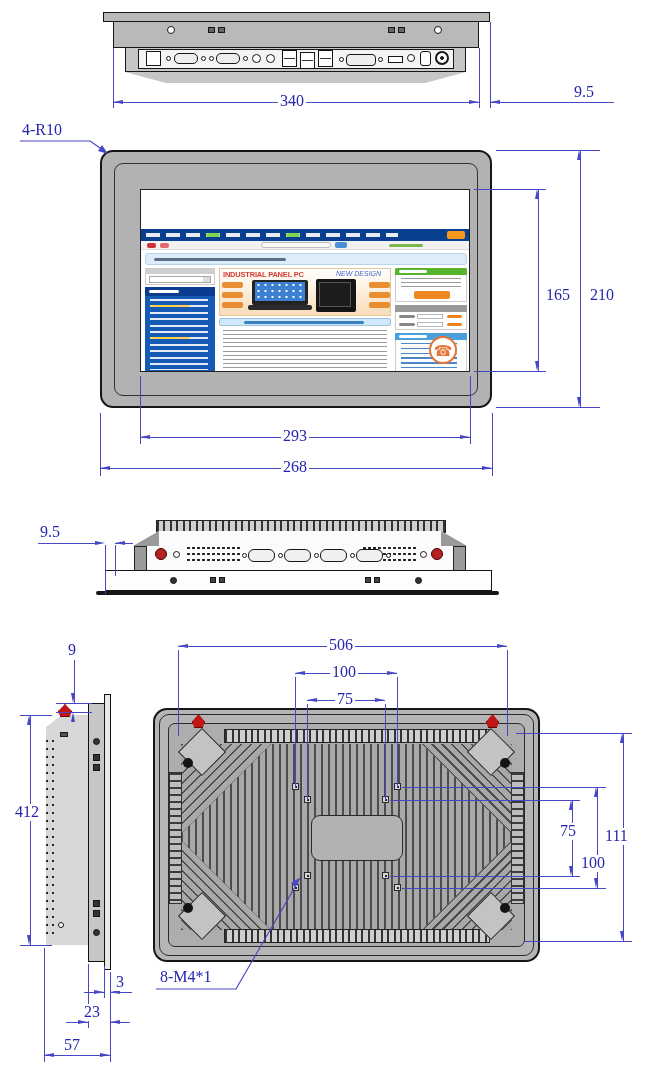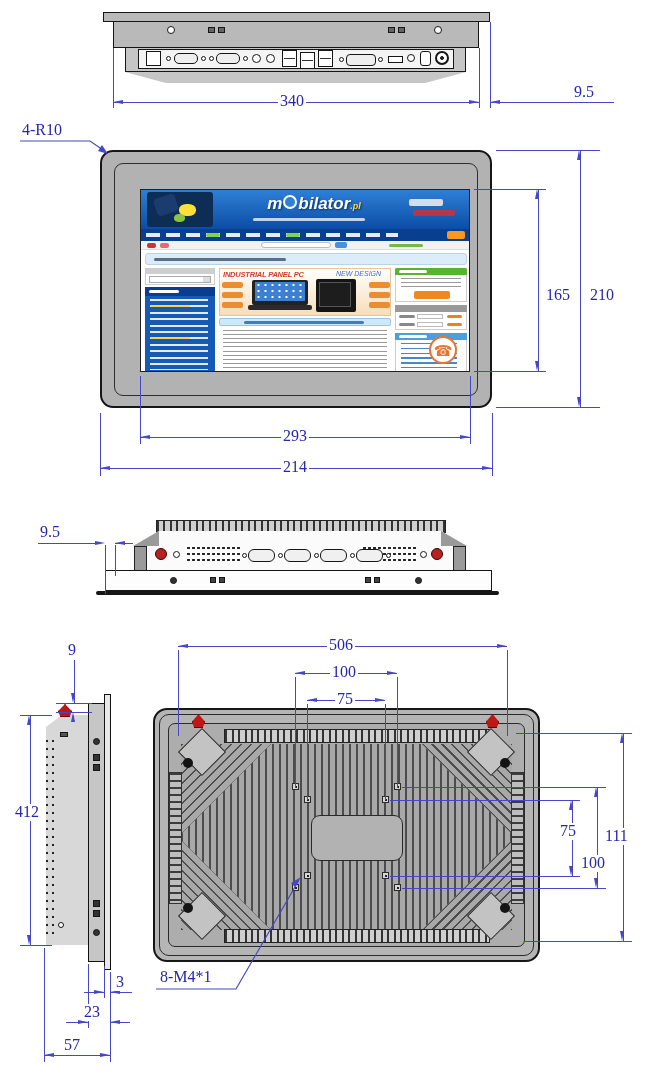--- a/index.html
+++ b/index.html
@@ -95,33 +95,20 @@
     <div class="dt" style="left:572px;top:84px;">9.5</div>
   </div>
 
   <div>
     <div class="dt" style="left:20px;top:122px;">4-R10</div>
     <div class="abs" style="left:100px;top:150px;width:392px;height:258px;background:#b2b2b2;border:2.5px solid #161616;border-radius:13px;"></div>
     <div class="abs" style="left:114px;top:163px;width:364px;height:233px;border:1.5px solid #2e2e2e;border-radius:9px;"></div>
 
     <div class="scr">
 
-      <div class="abs" style="left:0;top:0;width:330px;height:39px;background:linear-gradient(180deg,#2f7fd6 0%,#0b4da6 100%);">
-        <div class="abs" style="left:6px;top:2px;width:66px;height:35px;background:#0e2d55;border-radius:3px;overflow:hidden;">
-          <div class="abs" style="left:8px;top:4px;width:22px;height:18px;background:#1b3c6e;border-radius:4px;transform:rotate(-18deg);"></div>
-          <div class="abs" style="left:32px;top:12px;width:17px;height:12px;background:#ffe03a;border-radius:45%;"></div>
-          <div class="abs" style="left:27px;top:22px;width:11px;height:8px;background:#8bc53f;border-radius:45%;"></div>
-        </div>
-        <div class="abs" style="left:88px;top:4px;width:170px;height:22px;color:#fff;font-style:italic;font-weight:bold;font-size:17px;text-align:center;text-shadow:1px 1px 2px #06306b;">
-          <span>m</span><span style="display:inline-block;width:10px;height:10px;border:2.5px solid #fff;border-radius:50%;background:#2f7fd6;margin:0 1px;"></span><span>bilator</span><span style="font-size:9px;color:#ffd24a;">.pl</span>
-        </div>
-        <div class="bar" style="left:112px;top:28px;width:112px;height:3px;background:rgba(255,255,255,.75);"></div>
-        <div class="bar" style="left:268px;top:9px;width:34px;height:7px;background:#e9e9e9;opacity:.9;"></div>
-        <div class="bar" style="left:272px;top:20px;width:42px;height:6px;background:#cc3333;opacity:.85;"></div>
-      </div>
 
       <div class="abs" style="left:0;top:39px;width:330px;height:12px;background:#0a3f8f;">
         <div class="navseg abs" style="left:5px;top:4px;width:252px;height:4px;"></div>
         <div class="bar" style="left:65px;top:4px;width:14px;height:4px;background:#7fd34f;"></div>
         <div class="bar" style="left:145px;top:4px;width:14px;height:4px;background:#7fd34f;"></div>
         <div class="bar" style="left:306px;top:2px;width:18px;height:8px;background:#f59a1f;"></div>
       </div>
 
       <div class="abs" style="left:0;top:51px;width:330px;height:9px;background:#f2f2f2;border-bottom:1px solid #ddd;">
         <div class="bar" style="left:6px;top:2px;width:9px;height:5px;background:#cc3333;"></div>
@@ -144,21 +131,21 @@
       <div class="abs" style="left:4px;top:97px;width:70px;height:86px;background:#155ab5;">
         <div class="abs" style="left:0;top:0;width:100%;height:9px;background:#0a3c90;">
             <div class="bar" style="left:4px;top:3px;width:30px;height:3px;background:#fff;"></div>
           </div>
         <div class="whitelines abs" style="left:5px;top:12px;width:58px;height:71px;"></div>
         <div class="bar" style="left:5px;top:18px;width:40px;height:2px;background:#ffd24a;"></div>
         <div class="bar" style="left:5px;top:50px;width:40px;height:2px;background:#ffd24a;"></div>
       </div>
 
       <div class="abs" style="left:78px;top:78px;width:172px;height:48px;background:linear-gradient(180deg,#ffffff,#f7ddba);border:1px solid #e3c79b;overflow:hidden;">
-        <div class="abs" style="left:3px;top:1px;font-size:7.5px;font-weight:bold;font-style:italic;color:#d43c2e;letter-spacing:-0.2px;">INDUSTRIAL PANEL PC</div>
+        <div class="abs" style="left:3px;top:1px;font-size:7.5px;font-weight:bold;color:#d43c2e;letter-spacing:-0.2px;">INDUSTRIAL PANEL PC</div>
         <div class="abs" style="left:116px;top:1px;font-size:7px;font-style:italic;color:#4466cc;">NEW DESIGN</div>
         <div class="bar" style="left:2px;top:13px;width:21px;height:6px;background:#e8831f;opacity:.9;"></div>
         <div class="bar" style="left:2px;top:23px;width:21px;height:6px;background:#e8831f;opacity:.9;"></div>
         <div class="bar" style="left:2px;top:33px;width:21px;height:6px;background:#e8831f;opacity:.9;"></div>
         <div class="bar" style="left:149px;top:13px;width:21px;height:6px;background:#e8831f;opacity:.9;"></div>
         <div class="bar" style="left:149px;top:23px;width:21px;height:6px;background:#e8831f;opacity:.9;"></div>
         <div class="bar" style="left:149px;top:33px;width:21px;height:6px;background:#e8831f;opacity:.9;"></div>
         <div class="abs" style="left:32px;top:11px;width:56px;height:25px;background:#222;border-radius:2px;">
           <div class="abs" style="left:3px;top:2px;width:50px;height:19px;background:#3d7fd0;background-image:radial-gradient(#fff 1px,transparent 1.3px);background-size:7px 6px;"></div>
         </div>
@@ -216,21 +203,21 @@
     <div class="vl" style="left:470px;top:376px;height:68px;"></div>
     <div class="hl" style="left:140px;top:437px;width:330px;"></div>
     <div class="arl" style="left:140px;top:435px;"></div>
     <div class="arr" style="left:460px;top:435px;"></div>
     <div class="dt" style="left:281px;top:428px;">293</div>
     <div class="vl" style="left:100px;top:413px;height:63px;"></div>
     <div class="vl" style="left:492px;top:413px;height:63px;"></div>
     <div class="hl" style="left:100px;top:468px;width:392px;"></div>
     <div class="arl" style="left:100px;top:466px;"></div>
     <div class="arr" style="left:482px;top:466px;"></div>
-    <div class="dt" style="left:281px;top:459px;">214</div>
+    <div class="dt" style="left:281px;top:459px;">268</div>
   </div>
 
   <div>
     <div class="comb abs" style="left:156px;top:520px;width:290px;height:13px;"></div>
     <div class="abs" style="left:133px;top:531px;width:334px;height:41px;background:#fbfbfb;clip-path:polygon(26px 0,308px 0,334px 15px,334px 41px,334px 100%,0 100%,0 15px);filter:drop-shadow(0 0 1px #111);"></div>
     <div class="abs" style="left:133px;top:531px;width:26px;height:15px;background:#9a9a9a;clip-path:polygon(100% 0,0 100%,100% 100%);"></div>
     <div class="abs" style="left:441px;top:531px;width:26px;height:15px;background:#9a9a9a;clip-path:polygon(0 0,100% 100%,0 100%);"></div>
     <div class="abs" style="left:134px;top:546px;width:13px;height:25px;background:#9a9a9a;border:1px solid #222;box-sizing:border-box;"></div>
     <div class="abs" style="left:453px;top:546px;width:13px;height:25px;background:#9a9a9a;border:1px solid #222;box-sizing:border-box;"></div>
     <div class="pcirc" style="left:155px;top:548px;width:12px;height:12px;background:#b42222;border-color:#400;"></div>

